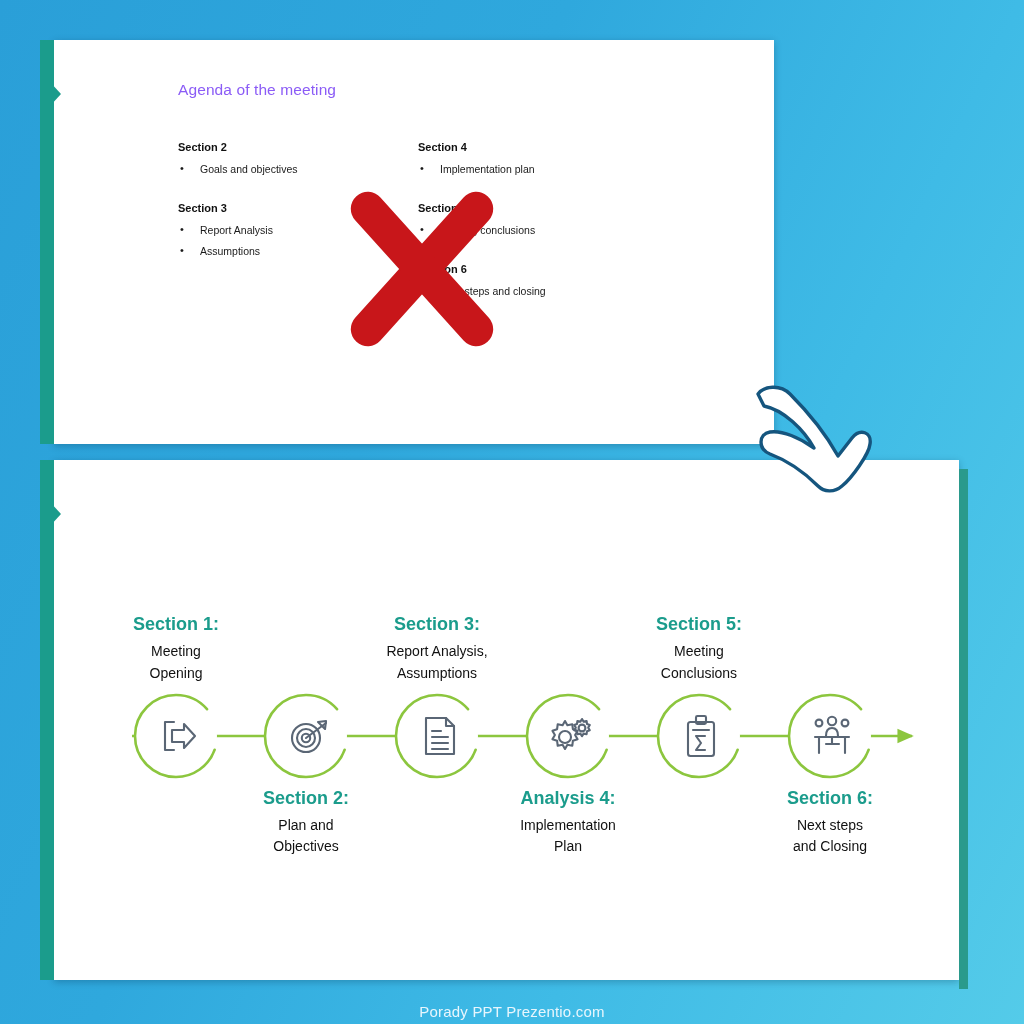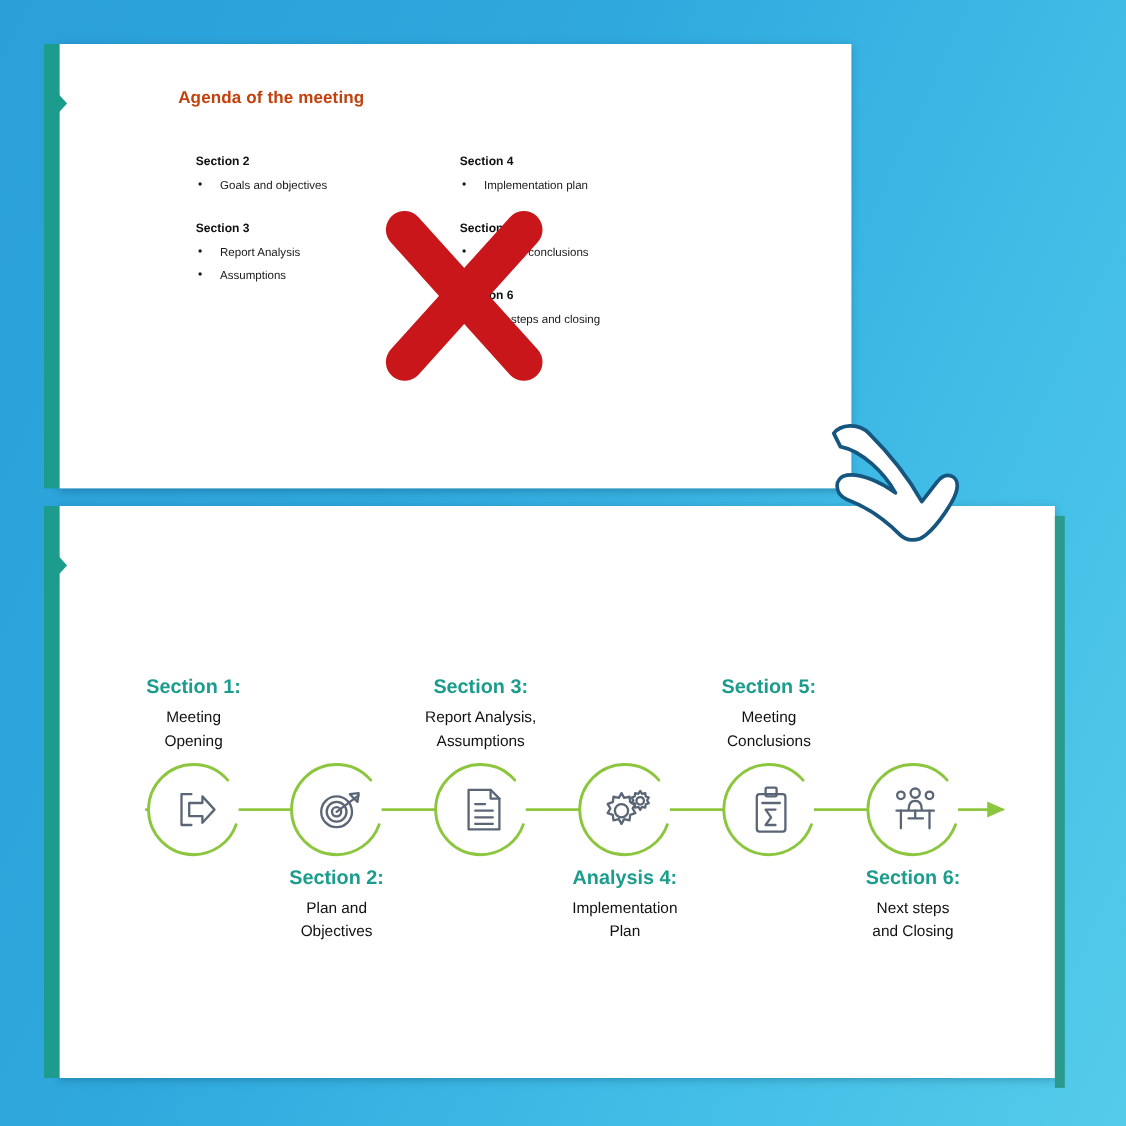--- a/index.html
+++ b/index.html
@@ -38,22 +38,22 @@
   .slide-edge-r {
     position: absolute;
     right: -9px; top: 9px;
     width: 9px; bottom: -9px;
     background: #2a9a8c;
   }
 
   
   #slide-agenda { left: 54px; top: 40px; width: 720px; height: 404px; }
   #agenda-title {
-    position: absolute; left: 108px; top: 41px;
-    font-size: 15.5px; font-weight: bold; color: #c2410c;
+    position: absolute; left: 124px; top: 41px;
+    font-size: 15.5px; font-weight: normal; color: #8b5cf6;
     letter-spacing: .1px;
   }
   .agenda-col { position: absolute; top: 101px; }
   #agenda-col-left  { left: 124px; width: 230px; }
   #agenda-col-right { left: 364px; width: 250px; }
   .agenda-group { margin-bottom: 26px; }
   .agenda-group:last-child { margin-bottom: 0; }
   .agenda-head {
     font-size: 11px; font-weight: bold; color: #111;
     margin-bottom: 9px;
@@ -308,13 +308,14 @@
   <div id="transition-arrow">
     <svg width="130" height="122" viewBox="0 0 130 122">
       <path d="M 16 20 C 22 12 38 10 48 20 C 72 44 86 64 96 82 L 110 64
                C 118 54 130 58 128 70 C 127 80 110 104 100 112
                C 92 119 82 118 76 112 C 62 98 44 86 28 80
                C 16 75 16 60 28 58 C 40 56 58 64 72 74
                C 62 56 42 36 22 32 Z" fill="#ffffff" stroke="#15557e" stroke-width="3.4" stroke-linejoin="round" stroke-linecap="round"></path>
     </svg>
   </div>
 
+  <div id="footer">Porady PPT Prezentio.com</div>
 </div>
 
 </body></html>

